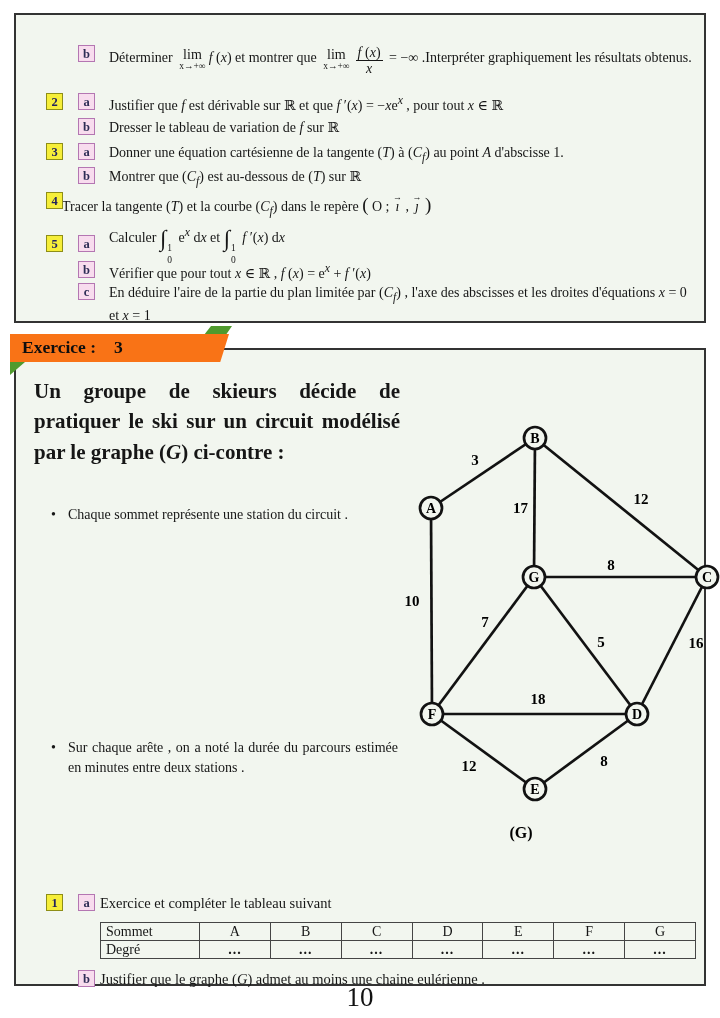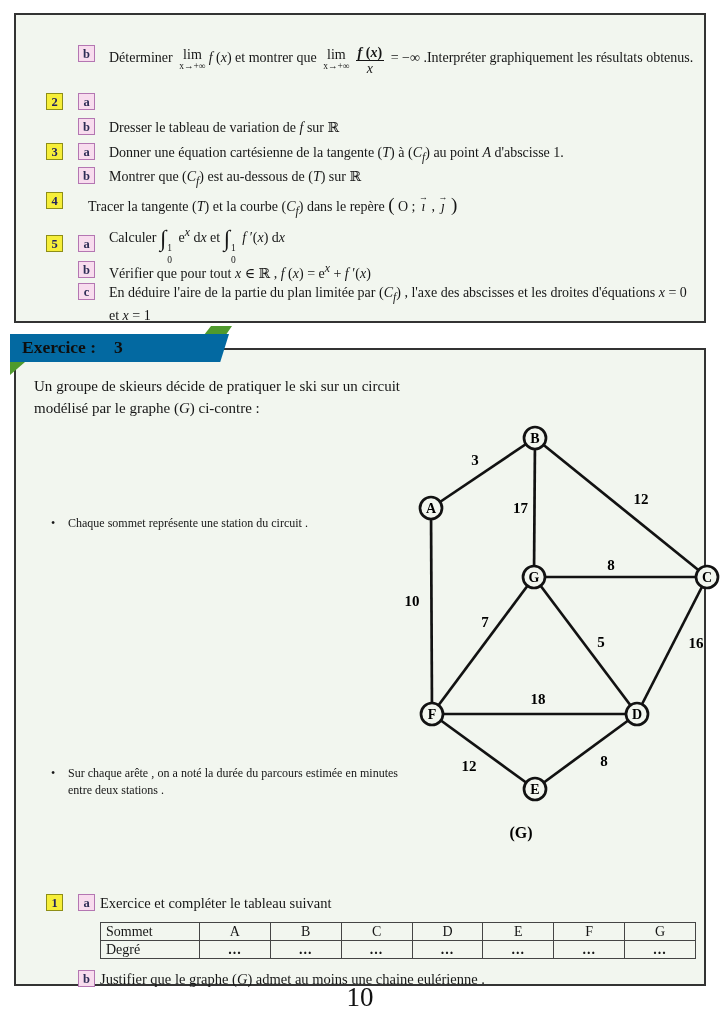--- a/index.html
+++ b/index.html
@@ -8,53 +8,53 @@
     font-family:"Liberation Serif","DejaVu Serif",serif;color:#161616;
     overflow:hidden;
   }
   .box{position:absolute;background:#f2f6ef;border:2px solid #333;box-sizing:border-box;}
   .box1{left:14px;top:13px;width:692px;height:310px;}
   .box2{left:14px;top:348px;width:692px;height:638px;}
 
   
   .row{position:absolute;left:0;width:100%;font-size:14px;line-height:1.38;}
   .qtext{margin-left:93px;margin-right:8px;}
-  .qtext.wide{margin-left:72px;}
+  .qtext.wide{margin-left:46px;}
   .badge{position:absolute;top:0;width:17px;height:17px;line-height:16px;text-align:center;
          font-weight:bold;font-size:12.5px;border:1px solid;box-sizing:border-box;}
   .bnum{left:30px;background:#f6ee39;border-color:#8e8e17;color:#23235e;}
   .blet{left:62px;background:#f8dcee;border-color:#b476b2;color:#2d2d55;}
 
   
   .lim{display:inline-block;text-align:center;vertical-align:-7px;line-height:1.05;margin:0 3px;}
   .ls{display:block;font-size:9.5px;}
   .frac{display:inline-block;text-align:center;vertical-align:-11px;line-height:1.1;margin:0 3px;}
-  .fn{display:block;border-bottom:1px solid #161616;padding:0 2px;font-weight:bold;}
+  .fn{display:block;border-bottom:1px solid #161616;padding:0 2px;}
   .fd{display:block;}
   .int{font-size:23px;vertical-align:-4px;}
   .ilim{display:inline-flex;flex-direction:column;font-size:9.5px;line-height:1.25;vertical-align:-9px;margin:0 3px 0 1px;}
   .vec{display:inline-block;text-align:center;line-height:1;}
   .va{display:block;font-size:9px;line-height:5px;}
   .bigp{font-size:19px;}
 
   
   .ribbon{position:absolute;left:10px;top:326px;width:224px;height:50px;z-index:6;}
   .ribbon-flap{position:absolute;right:2px;top:0;width:28px;height:9px;background:#4f9a2d;
                clip-path:polygon(25% 0,100% 0,78% 100%,0 100%);}
-  .ribbon-body{position:absolute;left:0;top:8px;width:219px;height:28px;background:#0369a1;
+  .ribbon-body{position:absolute;left:0;top:8px;width:219px;height:28px;background:#f97316;
                clip-path:polygon(0 0,100% 0,96% 100%,0 100%);
                font-weight:bold;font-size:17.5px;line-height:27px;padding-left:12px;
                box-sizing:border-box;color:#0e0e0e;}
   .exnum{margin-left:18px;}
   .ribbon-fold{position:absolute;left:0;top:36px;width:0;height:0;
                border-top:13px solid #4f9a2d;border-right:15px solid transparent;}
 
   
-  .intro{position:absolute;left:18px;top:26px;width:366px;font-size:15px;line-height:1.45;text-align:justify;margin:0;}
-  .bullet{position:absolute;left:52px;width:330px;font-size:12px;line-height:1.43;text-align:justify;margin-top:10px;}
+  .intro{position:absolute;left:18px;top:26px;width:366px;font-size:21px;line-height:1.45;text-align:justify;margin:0;font-weight:bold;}
+  .bullet{position:absolute;left:52px;width:330px;font-size:14px;line-height:1.43;text-align:justify;}
   .bullet::before{content:"•";position:absolute;left:-17px;}
 
   .graph{position:absolute;left:379px;top:70px;width:332px;height:432px;overflow:visible;}
   .graph-edge{stroke:#121212;stroke-width:2.7;}
   .gnode{fill:#f2f6ef;stroke:#121212;stroke-width:2.7;}
   .nlabel{font-family:"Liberation Serif","DejaVu Serif",serif;font-weight:bold;font-size:14px;}
   .elabel{font-family:"Liberation Serif","DejaVu Serif",serif;font-weight:bold;font-size:15px;}
   .gcaption{font-family:"Liberation Serif","DejaVu Serif",serif;font-weight:bold;font-size:16px;}
 
   .qrow{position:absolute;left:0;width:100%;font-size:14.5px;line-height:1.35;}
@@ -76,20 +76,21 @@
   <section class="box box1">
 
     <div class="row" style="top:30px">
       <span class="badge blet">b</span>
       <div class="qtext">Déterminer <span class="lim">lim<span class="ls">x→+∞</span></span><i>f</i> (<i>x</i>) et montrer que <span class="lim">lim<span class="ls">x→+∞</span></span><span class="frac"><span class="fn"><i>f</i> (<i>x</i>)</span><span class="fd"><i>x</i></span></span> = −∞ .Interpréter graphiquement les résultats obtenus.</div>
     </div>
 
     <div class="row" style="top:78px">
       <span class="badge bnum">2</span>
       <span class="badge blet">a</span>
+      <div class="qtext">Justifier que <i>f</i> est dérivable sur ℝ et que <i>f</i> ′(<i>x</i>) = −<i>x</i>e<sup><i>x</i></sup> , pour tout <i>x</i> ∈ ℝ</div>
     </div>
 
     <div class="row" style="top:103px">
       <span class="badge blet">b</span>
       <div class="qtext">Dresser le tableau de variation de <i>f</i> sur ℝ</div>
     </div>
 
     <div class="row" style="top:128px">
       <span class="badge bnum">3</span>
       <span class="badge blet">a</span>
@@ -135,21 +136,21 @@
       <span>Exercice :</span><span class="exnum">3</span>
     </div>
     <div class="ribbon-fold"></div>
   </div>
 
   <section class="box box2">
 
     <p class="intro">Un groupe de skieurs décide de pratiquer le ski sur un circuit modélisé par le graphe (<i>G</i>) ci-contre :</p>
 
     <div class="bullet" style="top:155px">Chaque sommet représente une station du circuit .</div>
-    <div class="bullet" style="top:405px">Sur chaque arête , on a noté la durée du parcours estimée en minutes entre deux stations .</div>
+    <div class="bullet" style="top:388px">Sur chaque arête , on a noté la durée du parcours estimée en minutes entre deux stations .</div>
 
     <svg class="graph" viewBox="0 0 332 432">
         <line x1="36" y1="88" x2="140" y2="18" class="graph-edge"></line>
         <line x1="140" y1="18" x2="139" y2="157" class="graph-edge"></line>
         <line x1="140" y1="18" x2="312" y2="157" class="graph-edge"></line>
         <line x1="139" y1="157" x2="312" y2="157" class="graph-edge"></line>
         <line x1="36" y1="88" x2="37" y2="294" class="graph-edge"></line>
         <line x1="139" y1="157" x2="37" y2="294" class="graph-edge"></line>
         <line x1="139" y1="157" x2="242" y2="294" class="graph-edge"></line>
         <line x1="312" y1="157" x2="242" y2="294" class="graph-edge"></line>

